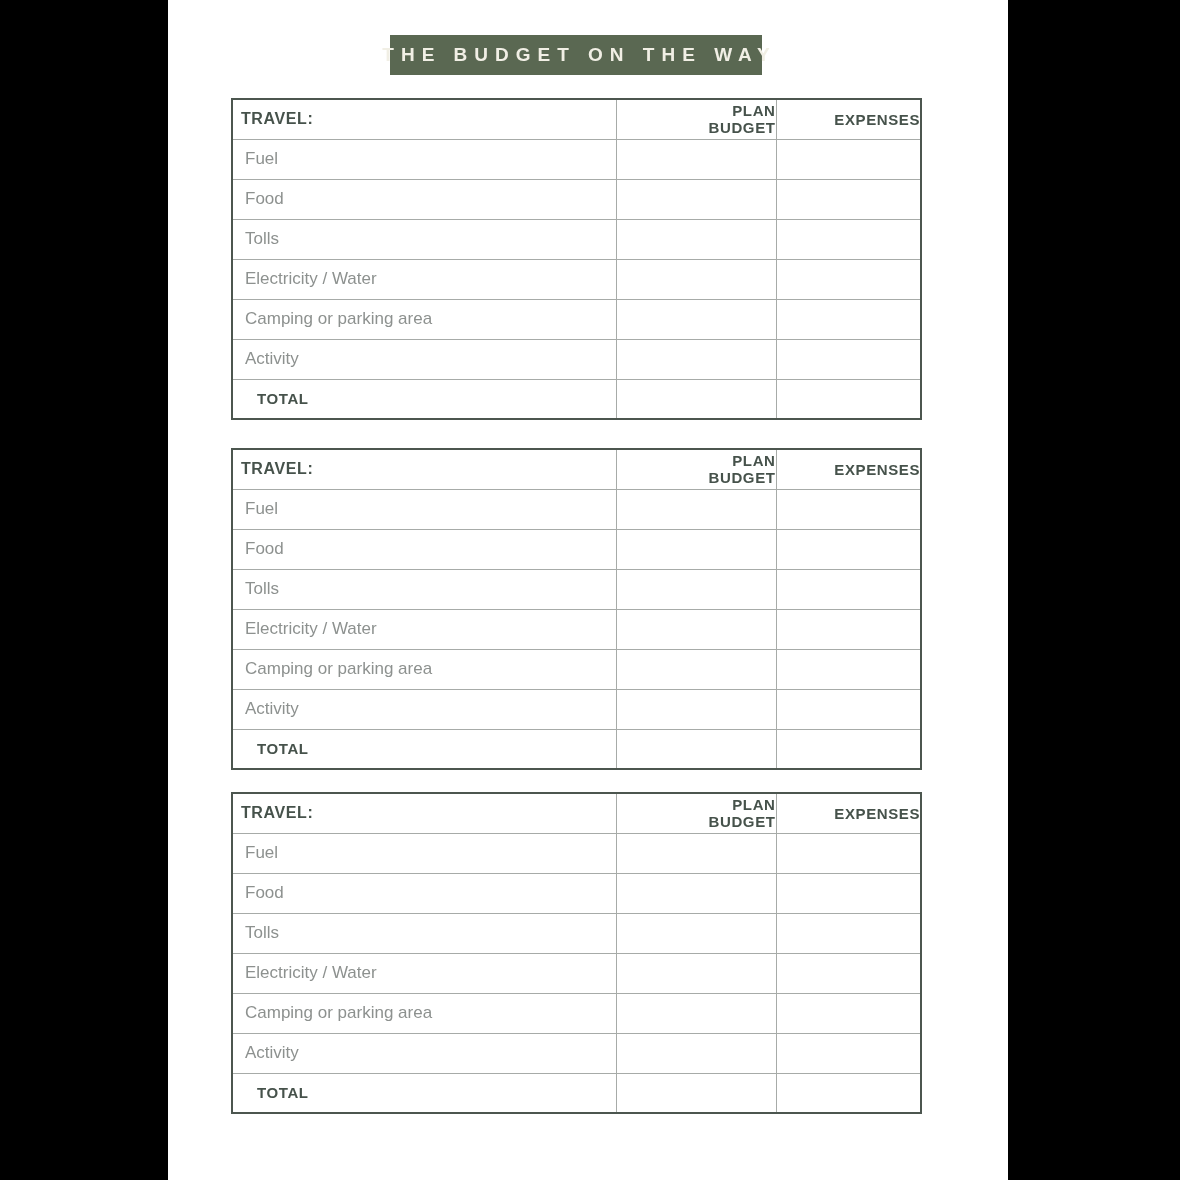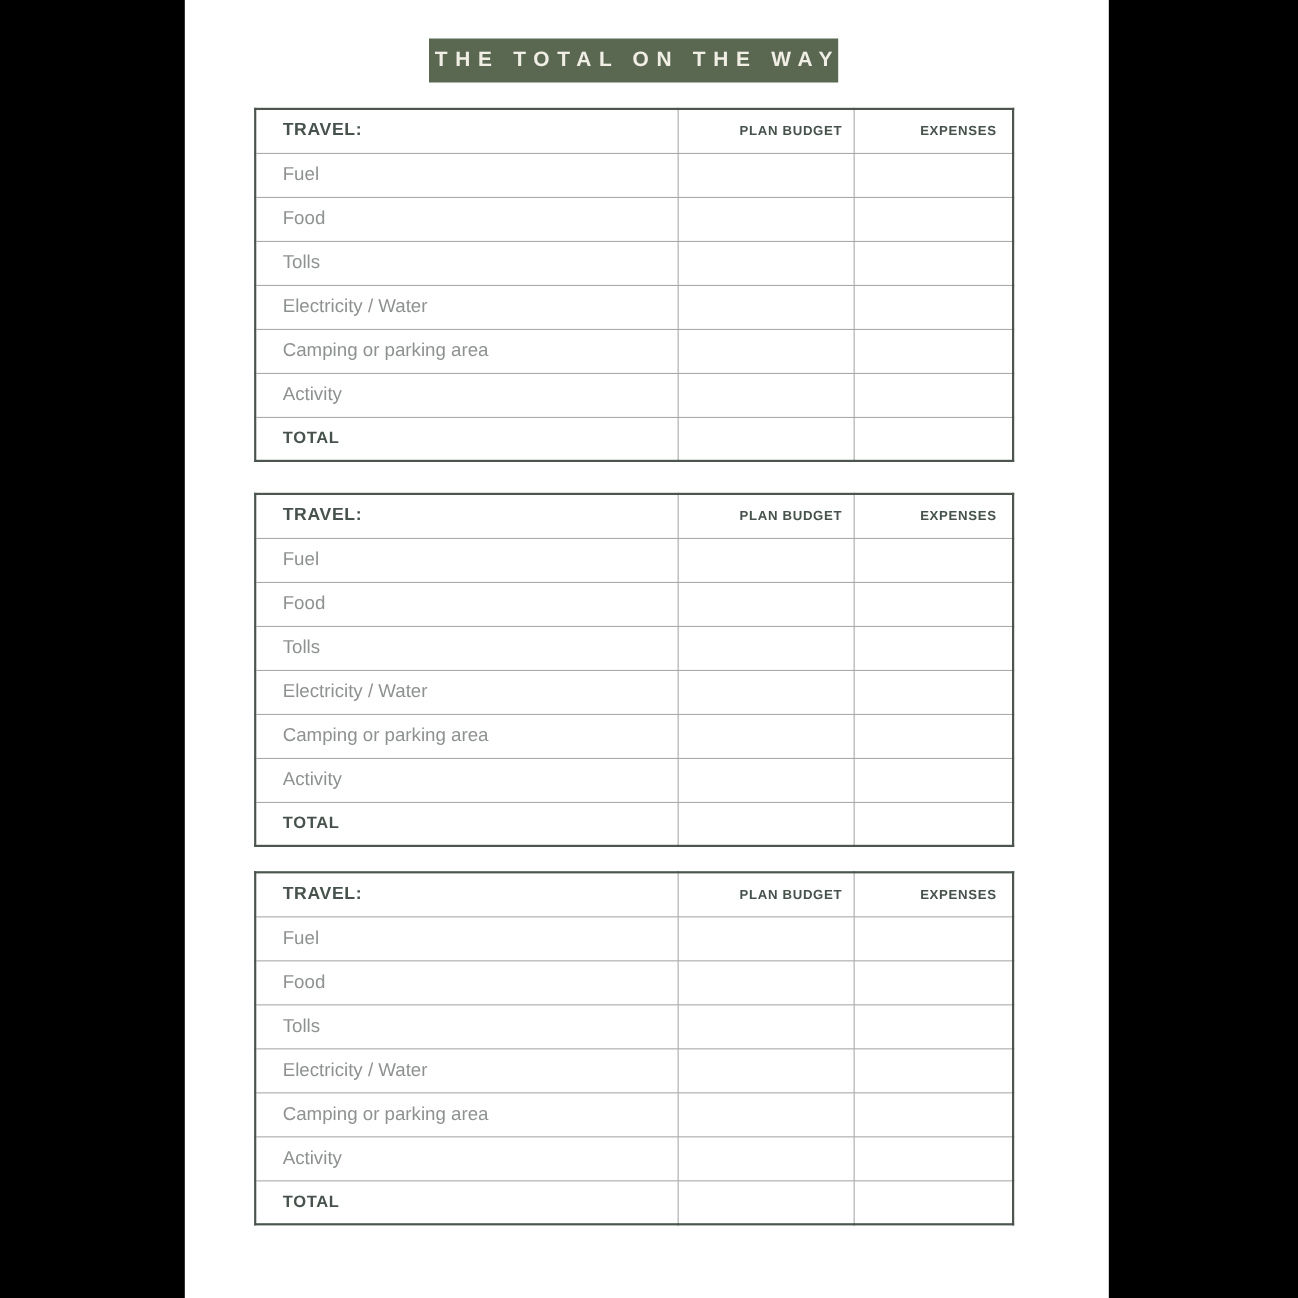--- a/index.html
+++ b/index.html
@@ -41,54 +41,54 @@
   .t3 { top: 792px; }
   col.c1 { width: 384px; }
   col.c2 { width: 160px; }
   col.c3 { width: 145px; }
   .budget-table th, .budget-table td {
     border: 1px solid var(--grid-line, #a7aba8);
     height: 40px;
     vertical-align: middle;
   }
   .budget-table th {
-    font-size: 12px;
+    font-size: 15px;
     font-weight: 700;
     color: var(--header-text, #46524b);
     letter-spacing: 0.6px;
-    text-align: center;
+    text-align: right;
     padding-left: 46px;
   }
   .budget-table th.travel {
     text-align: left;
-    padding-left: 24px;
+    padding-left: 8px;
     font-size: 16px;
   }
   .budget-table td.label {
     font-size: 17px;
     color: var(--row-text, #8d918f);
     text-align: left;
-    padding-left: 24px;
+    padding-left: 12px;
   }
   .budget-table td.total {
     font-size: 15px;
     font-weight: 700;
     color: var(--header-text, #46524b);
     letter-spacing: 0.6px;
     text-align: left;
     padding-left: 24px;
   }
 </style>
 </head>
 <body>
 
 <div class="page">
 
   <div class="banner">
-    <span>THE TOTAL ON THE WAY</span>
+    <span>THE BUDGET ON THE WAY</span>
   </div>
 
   <table class="budget-table t1">
     <colgroup>
         <col class="c1">
         <col class="c2">
         <col class="c3">
       </colgroup>
     <tbody>
       <tr>

